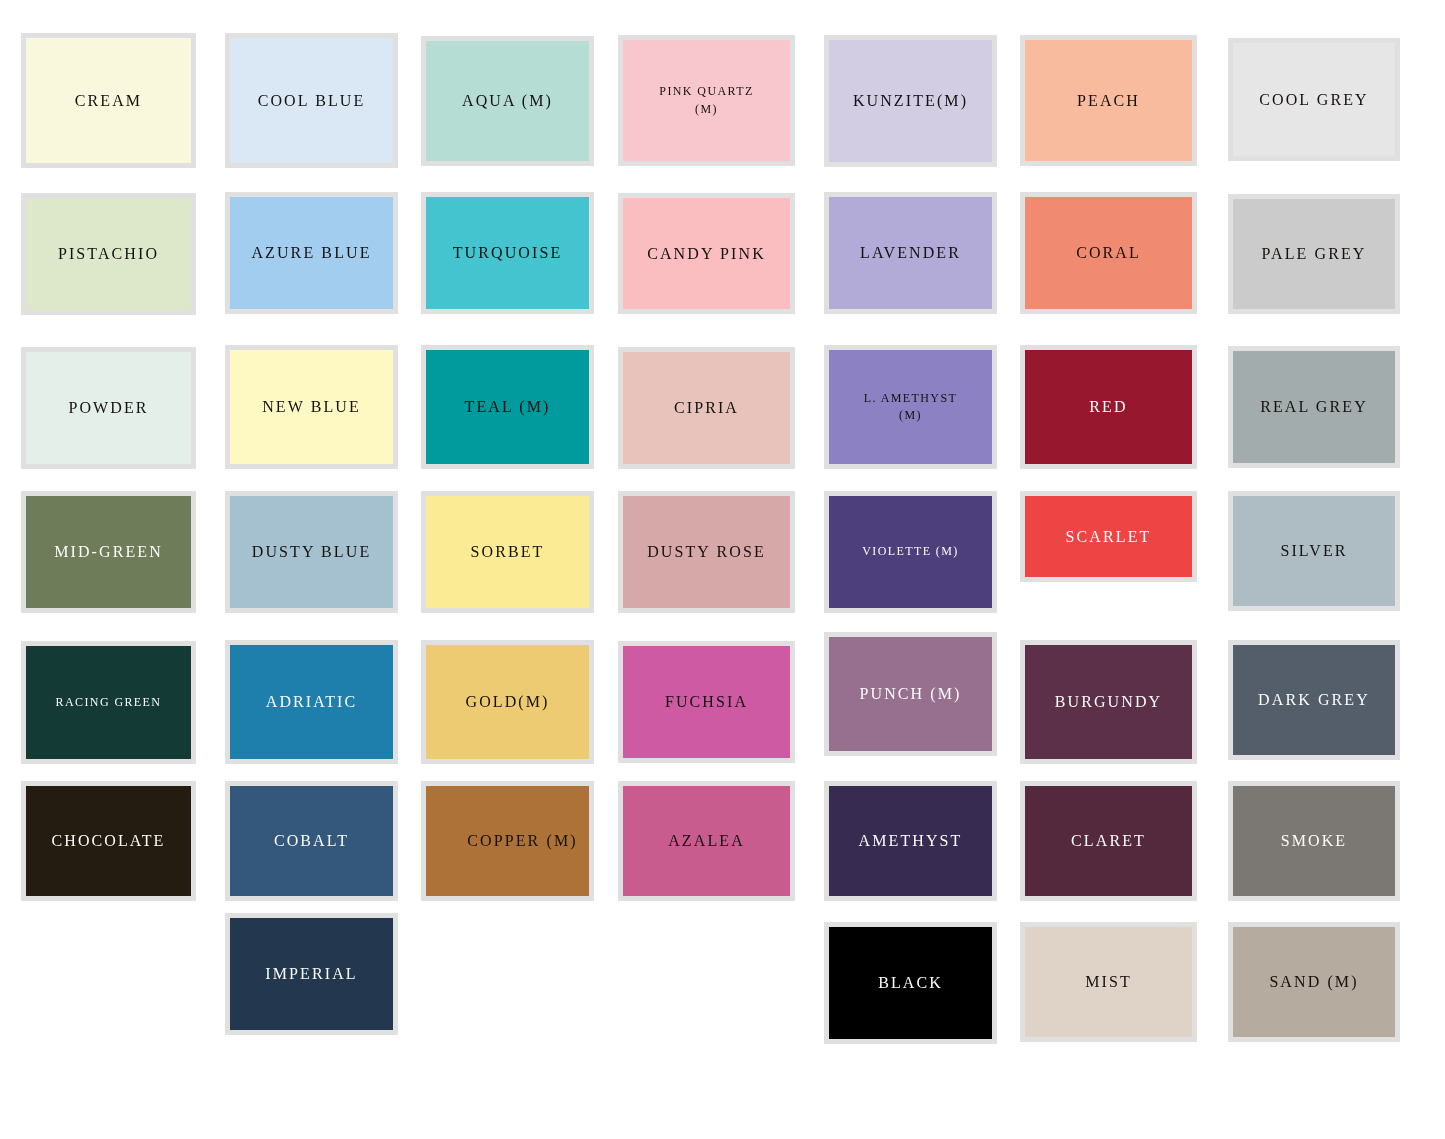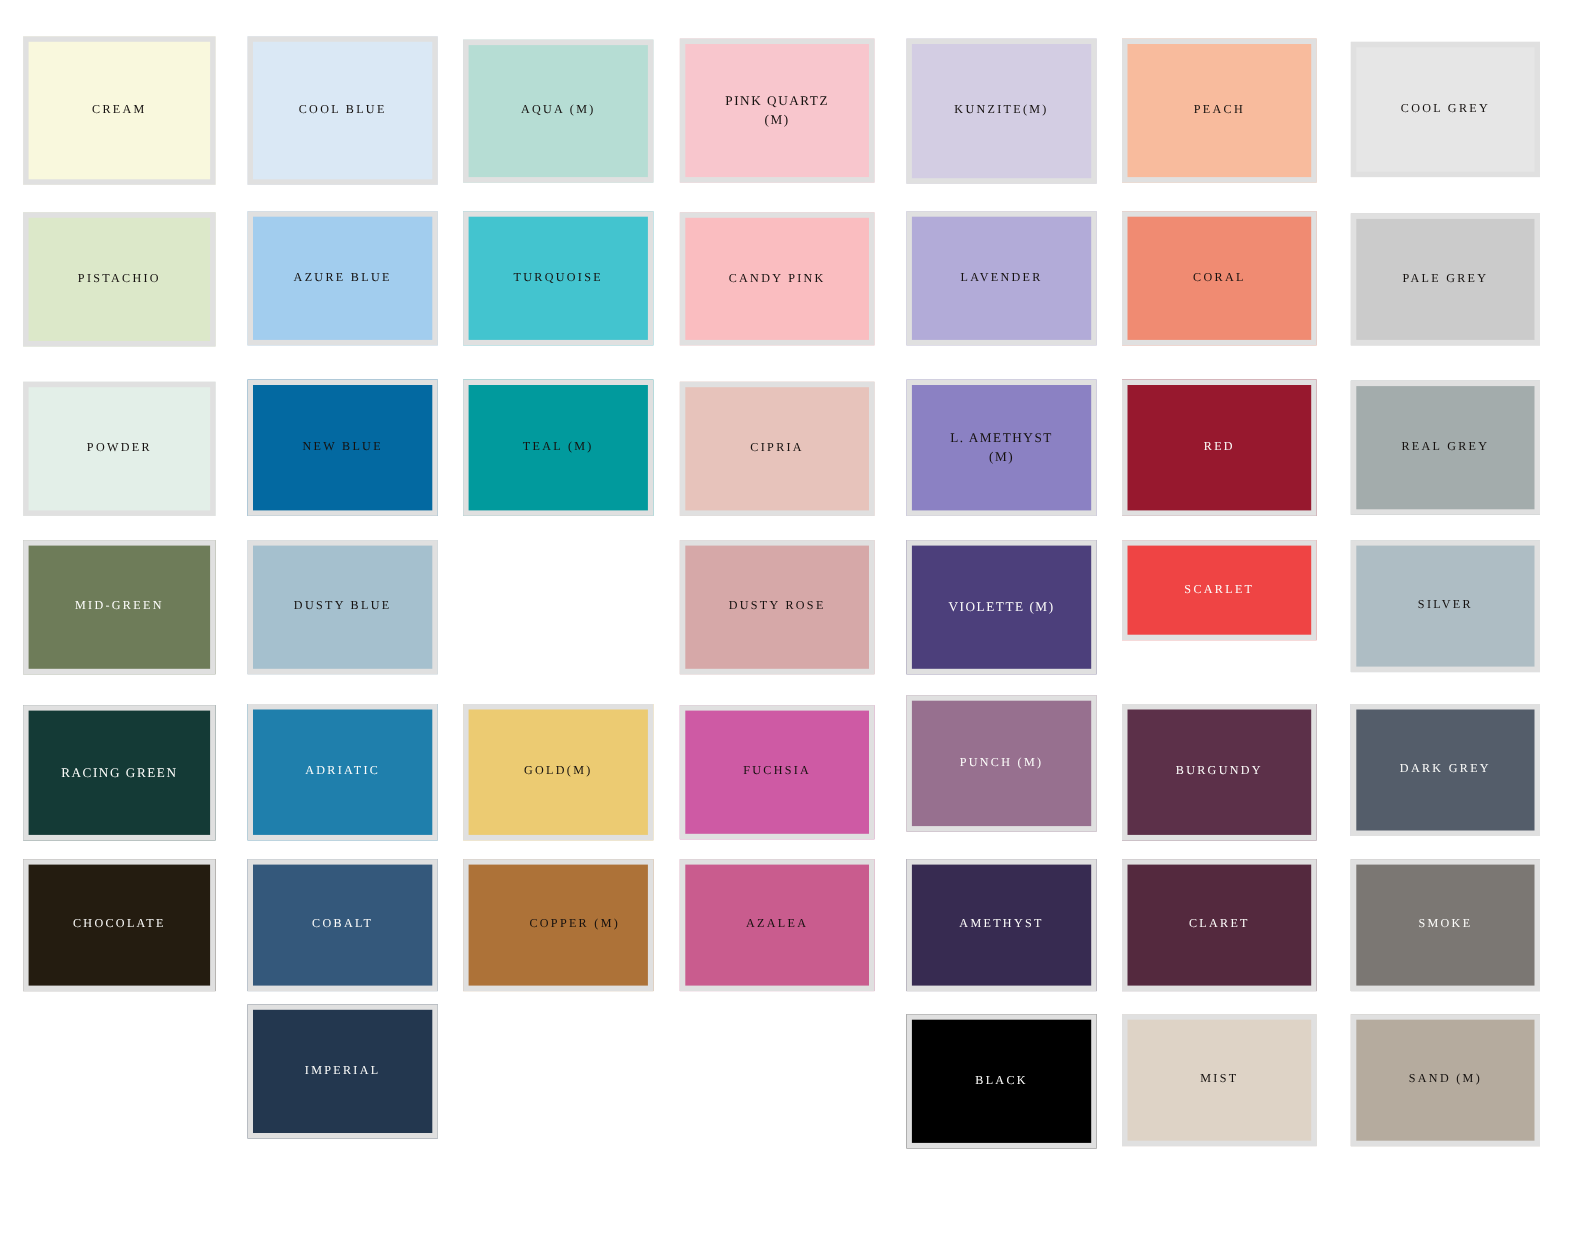--- a/index.html
+++ b/index.html
@@ -25,21 +25,21 @@
     box-sizing: border-box;
     border: 5px solid #e0e0e0;
     display: flex;
     align-items: center;
     justify-content: center;
     text-align: center;
     overflow: hidden;
   }
   .swatch-label {
     font-family: "Liberation Serif", "DejaVu Serif", serif;
-    font-size: 11px;
+    font-size: 16px;
     letter-spacing: 2.1px;
     line-height: 1.45;
     font-weight: 400;
     text-transform: uppercase;
     padding: 0 4px;
     white-space: pre-line;
     user-select: none;
   }
   .label-dark  { color: #15110f; }
   .label-light { color: #fdfdfb; }
@@ -89,21 +89,21 @@
     </div>
     <div class="swatch" style="left: 1020px; top: 192px; width: 177px; height: 122px; background: rgb(240, 139, 114); border-color: rgb(224, 224, 224);">
       <span class="swatch-label label-dark">CORAL</span>
     </div>
     <div class="swatch" style="left: 1228px; top: 194px; width: 172px; height: 120px; background: rgb(203, 203, 203); border-color: rgb(224, 224, 224);">
       <span class="swatch-label label-dark">PALE GREY</span>
     </div>
     <div class="swatch" style="left: 21px; top: 347px; width: 175px; height: 122px; background: rgb(227, 239, 232); border-color: rgb(224, 224, 224);">
       <span class="swatch-label label-dark">POWDER</span>
     </div>
-    <div class="swatch" style="left: 225px; top: 345px; width: 173px; height: 124px; background: #0369a1; border-color: rgb(224, 224, 224);">
+    <div class="swatch" style="left: 225px; top: 345px; width: 173px; height: 124px; background: #fef9c3; border-color: rgb(224, 224, 224);">
       <span class="swatch-label label-dark">NEW BLUE</span>
     </div>
     <div class="swatch" style="left: 421px; top: 345px; width: 173px; height: 124px; background: rgb(1, 154, 157); border-color: rgb(224, 224, 224);">
       <span class="swatch-label label-dark">TEAL (M)</span>
     </div>
     <div class="swatch" style="left: 618px; top: 347px; width: 177px; height: 122px; background: rgb(231, 195, 187); border-color: rgb(224, 224, 224);">
       <span class="swatch-label label-dark">CIPRIA</span>
     </div>
     <div class="swatch tight" style="left: 824px; top: 345px; width: 173px; height: 124px; background: rgb(139, 129, 195); border-color: rgb(224, 224, 224);">
       <span class="swatch-label label-dark">L. AMETHYST
@@ -113,20 +113,23 @@
       <span class="swatch-label label-light">RED</span>
     </div>
     <div class="swatch" style="left: 1228px; top: 346px; width: 172px; height: 122px; background: rgb(163, 172, 172); border-color: rgb(224, 224, 224); text-align: right;">
       <span class="swatch-label label-dark">REAL GREY</span>
     </div>
     <div class="swatch" style="left: 21px; top: 491px; width: 175px; height: 122px; background: rgb(110, 124, 89); border-color: rgb(224, 224, 224);">
       <span class="swatch-label label-light">MID-GREEN</span>
     </div>
     <div class="swatch" style="left: 225px; top: 491px; width: 173px; height: 122px; background: rgb(165, 192, 206); border-color: rgb(224, 224, 224); text-align: right;">
       <span class="swatch-label label-dark">DUSTY BLUE</span>
+    </div>
+    <div class="swatch" style="left: 421px; top: 491px; width: 173px; height: 122px; background: rgb(251, 235, 149); border-color: rgb(224, 224, 224);">
+      <span class="swatch-label label-dark">SORBET</span>
     </div>
     <div class="swatch" style="left: 618px; top: 491px; width: 177px; height: 122px; background: rgb(214, 168, 168); border-color: rgb(224, 224, 224);">
       <span class="swatch-label label-dark">DUSTY ROSE</span>
     </div>
     <div class="swatch tight" style="left: 824px; top: 491px; width: 173px; height: 122px; background: rgb(76, 63, 123); border-color: rgb(224, 224, 224);">
       <span class="swatch-label label-light">VIOLETTE (M)</span>
     </div>
     <div class="swatch" style="left: 1020px; top: 491px; width: 177px; height: 91px; background: #ef4444; border-color: rgb(224, 224, 224); text-align: right;">
       <span class="swatch-label label-light">SCARLET</span>
     </div>

